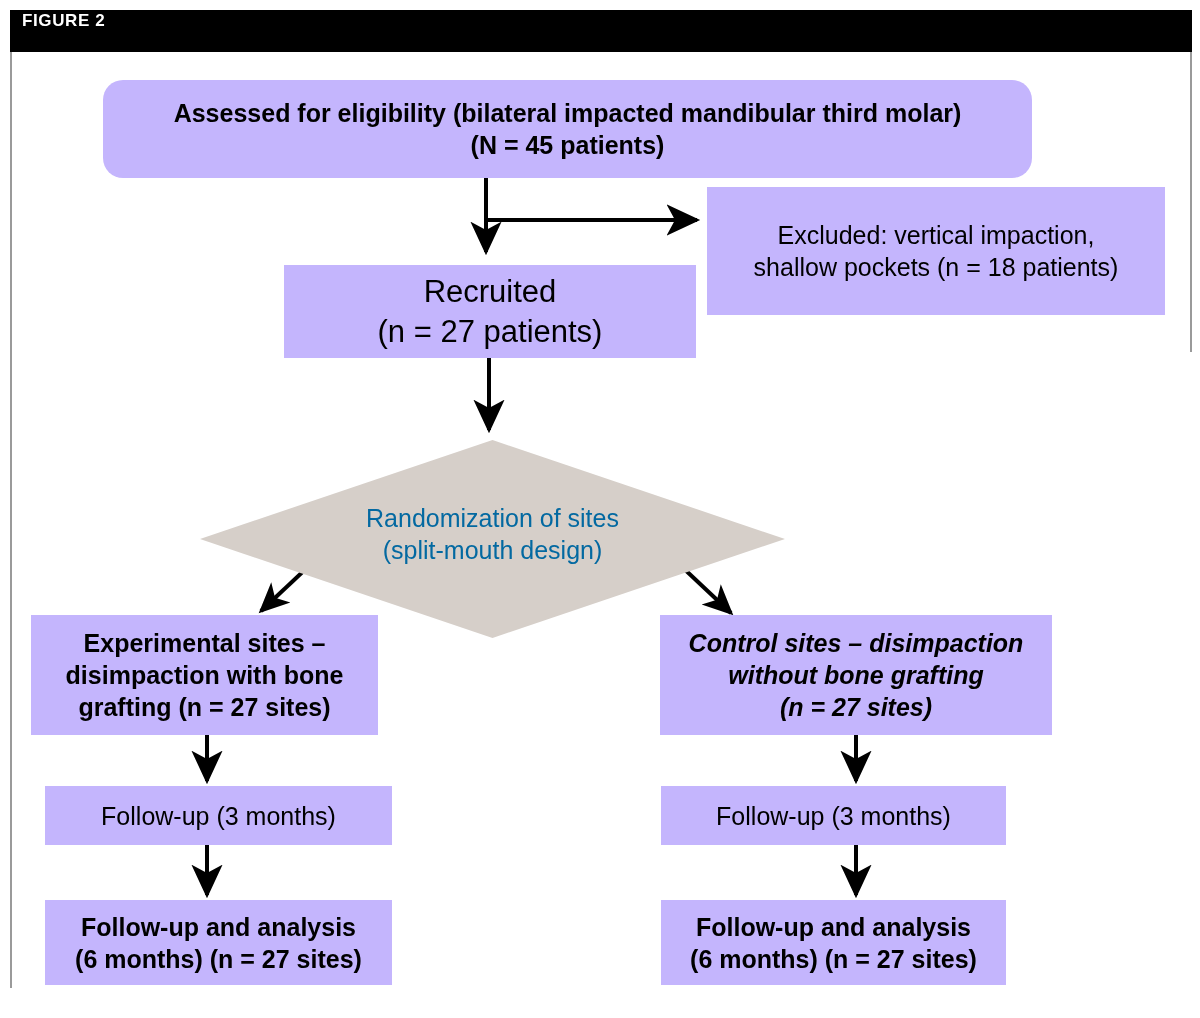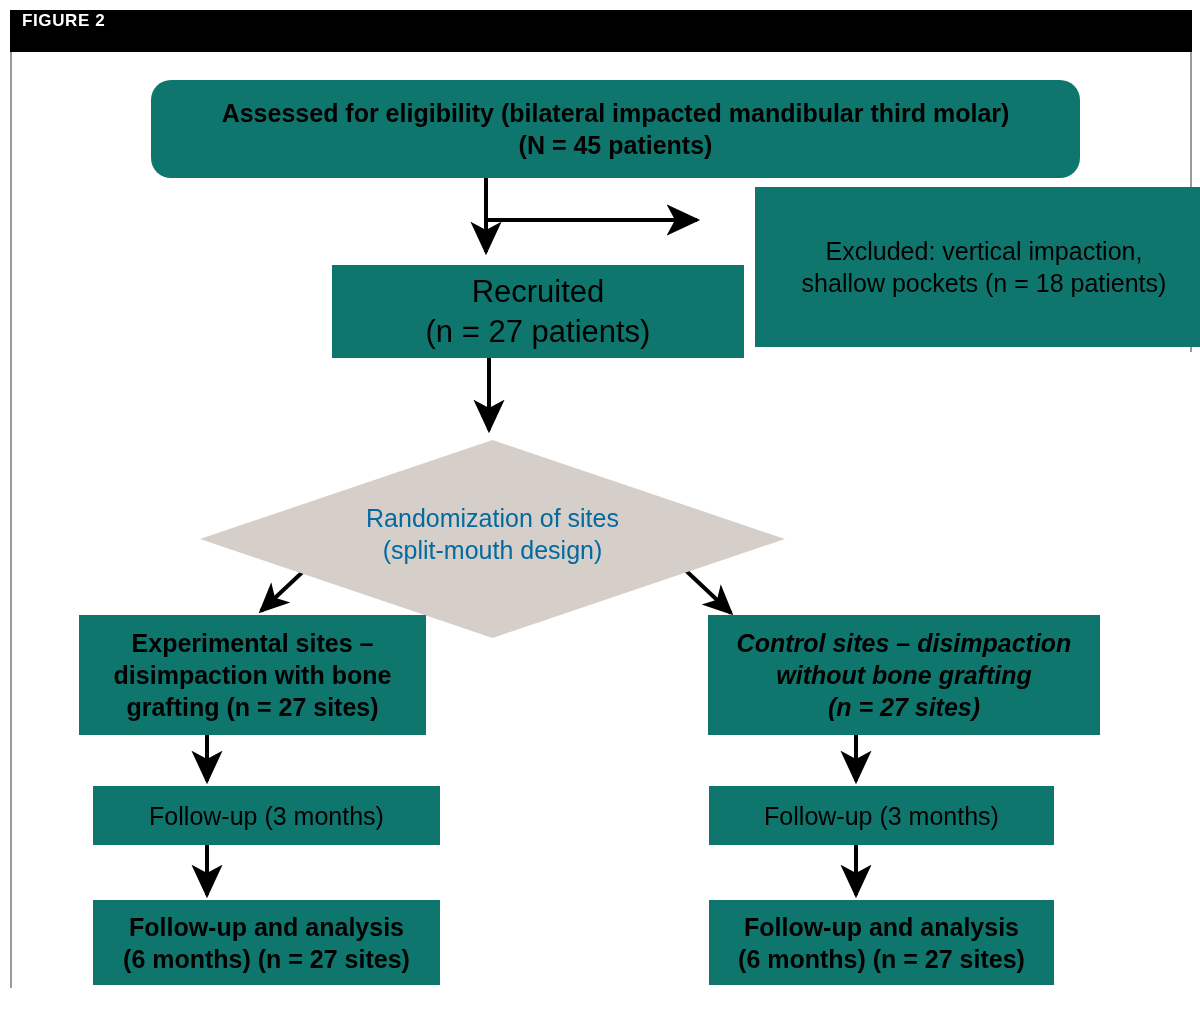--- a/index.html
+++ b/index.html
@@ -50,42 +50,41 @@
     position: absolute;
     left: 1190px;
     top: 52px;
     width: 2px;
     height: 300px;
     background: #9a9a9a;
   }
   
   .node {
     position: absolute;
-    background: #0f766e;
+    background: #c4b5fd;
     color: #000000;
     display: flex;
     align-items: center;
     justify-content: center;
     text-align: center;
     box-sizing: border-box;
     line-height: 1.28;
     white-space: pre-line;
     padding: 4px 10px;
-    margin-left: 48px;
   }
   .node.bold { font-weight: bold; }
   .node.rounded { border-radius: 20px; }
 
   
   #node-assessed {
     left: 103px; top: 80px; width: 929px; height: 98px;
     font-size: 25px;
   }
   #node-excluded {
-    left: 707px; top: 187px; width: 458px; height: 160px;
+    left: 707px; top: 187px; width: 458px; height: 128px;
     font-size: 25px;
   }
   #node-recruited {
     left: 284px; top: 265px; width: 412px; height: 93px;
     font-size: 31px;
   }
   #node-experimental {
     left: 31px; top: 615px; width: 347px; height: 120px;
     font-size: 25px;
   }

